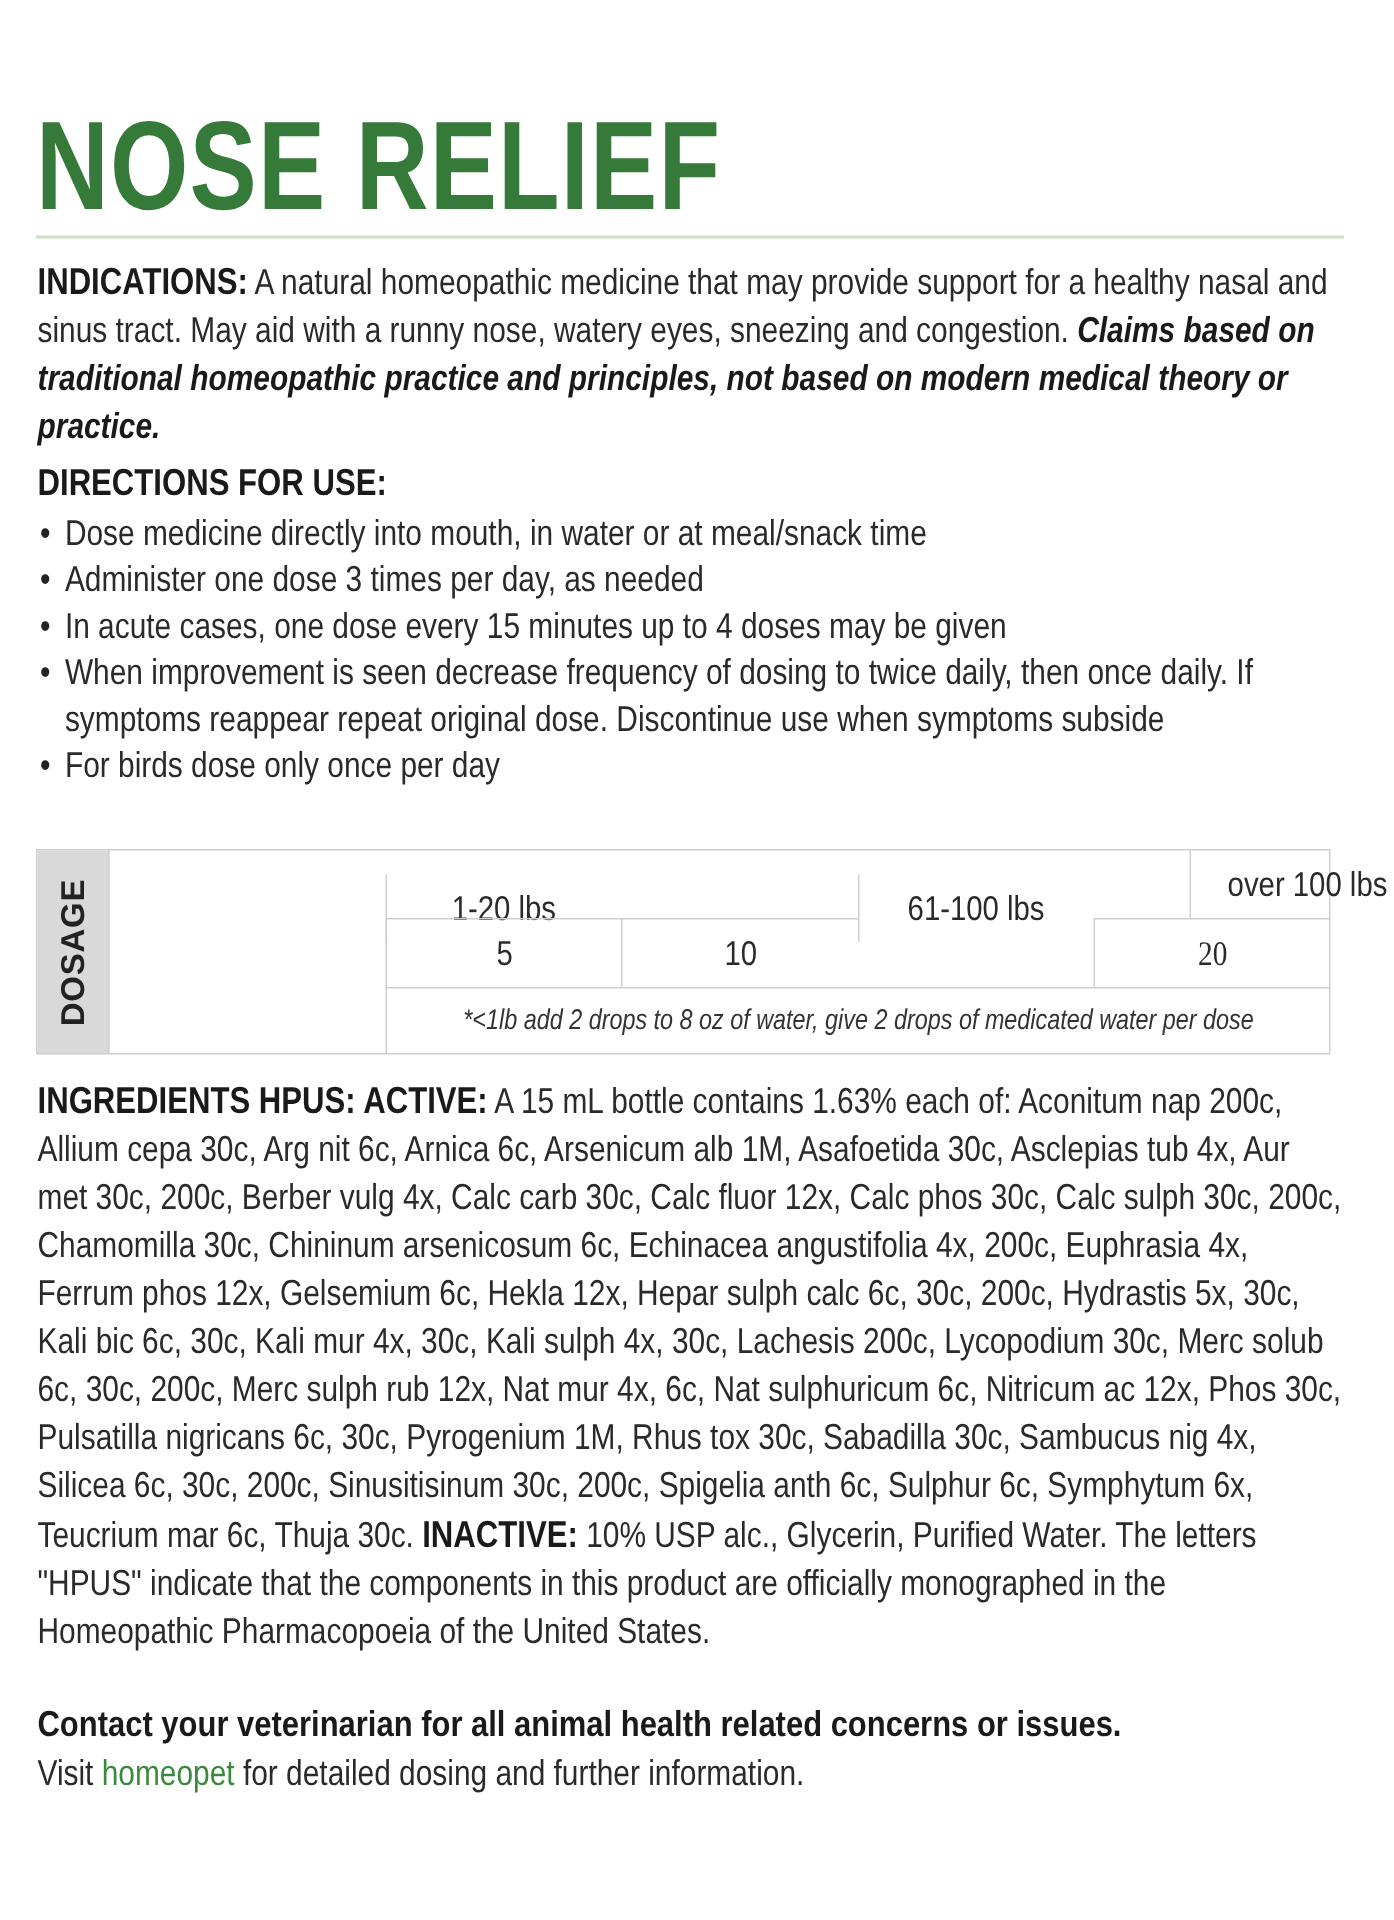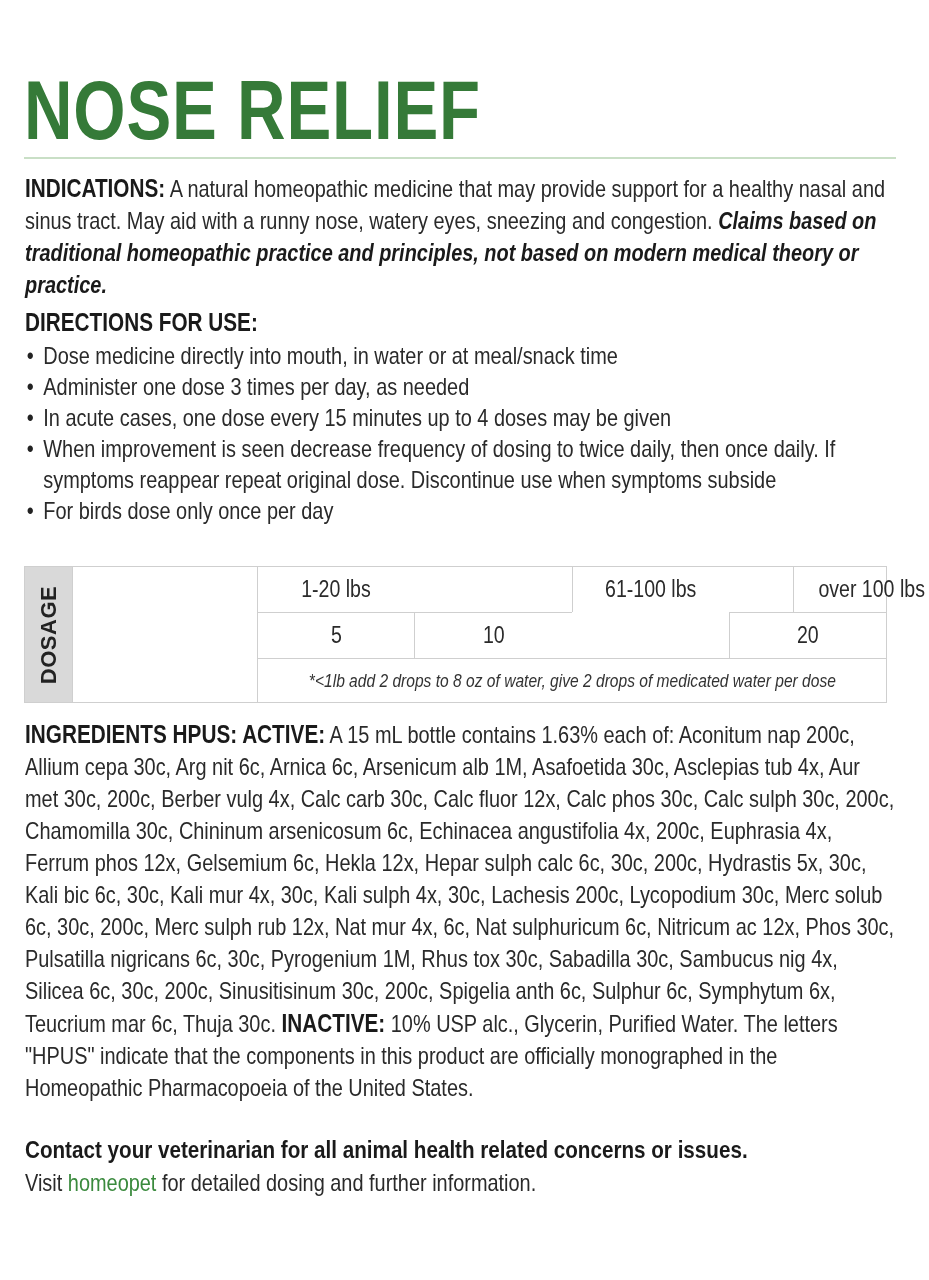--- a/index.html
+++ b/index.html
@@ -97,37 +97,37 @@
   <li>In acute cases, one dose every 15 minutes up to 4 doses may be given</li>
   <li>When improvement is seen decrease frequency of dosing to twice daily, then once daily. If symptoms reappear repeat original dose. Discontinue use when symptoms subside</li>
   <li>For birds dose only once per day</li>
 </ul>
 
 <div class="dtable">
   <div class="dlabel">
     <span>DOSAGE</span>
   </div>
 
-  <div class="cell bl" style="left:232px;top:0;width:157px;height:45px;">
+  <div class="cell bl" style="left:232px;top:16px;width:157px;height:45px;">
       <span class="t">1-20 lbs</span>
     </div>
-  <div class="cell bl" style="left:547px;top:0;width:157px;height:45px;">
+  <div class="cell bl" style="left:547px;top:16px;width:157px;height:45px;">
       <span class="t">61-100 lbs</span>
     </div>
   <div class="cell bl" style="left:724px;top:0;width:157px;height:45px;margin-left:44px;">
       <span class="t">over 100 lbs</span>
     </div>
 
   <div class="cell bl bt" style="left:232px;top:45px;width:157px;height:46px;">
       <span class="t">5</span>
     </div>
   <div class="cell bl bt" style="left:389px;top:45px;width:158px;height:46px;justify-content:center;">
       <span class="t">10</span>
     </div>
-  <div class="cell bl bt" style="left:704px;top:45px;width:157px;height:46px;">
+  <div class="cell bl bt" style="left:704px;top:45px;width:157px;height:46px;font-family:Liberation Serif, serif;">
       <span class="t">20</span>
     </div>
 
   <div class="cell foot bl bt" style="left:232px;top:91px;width:629px;height:44px;">
     <span class="t">*&lt;1lb add 2 drops to 8 oz of water, give 2 drops of medicated water per dose</span>
   </div>
 </div>
 
 <div class="para" style="top:718px;">
   <b class="h">INGREDIENTS HPUS: ACTIVE:</b>

